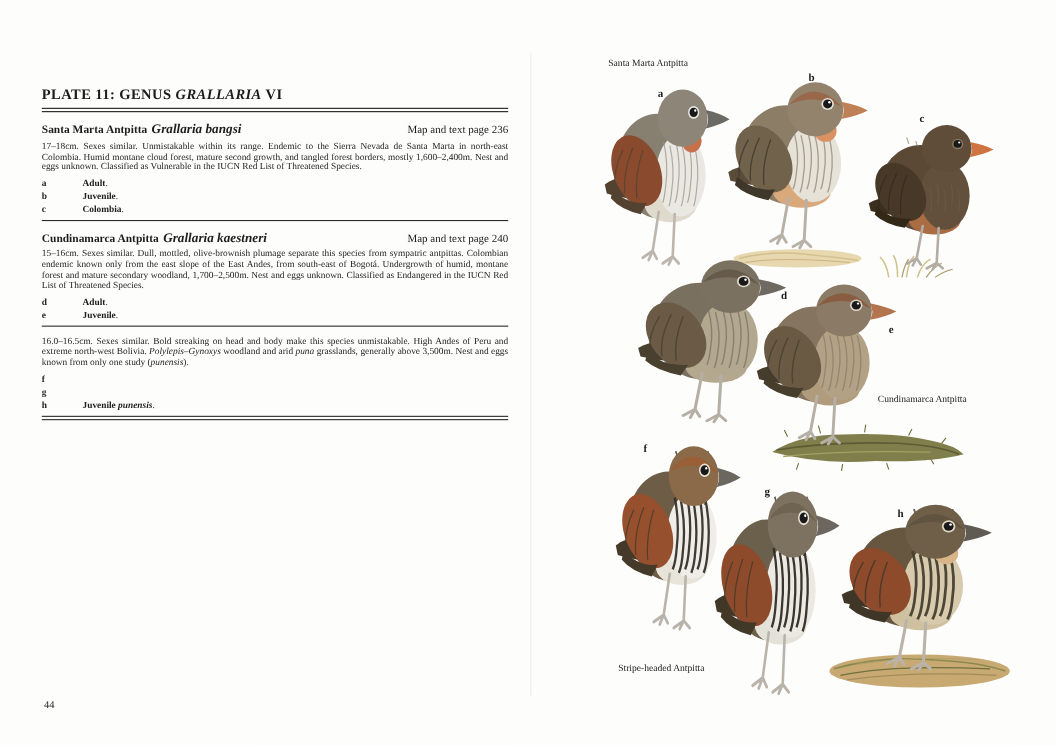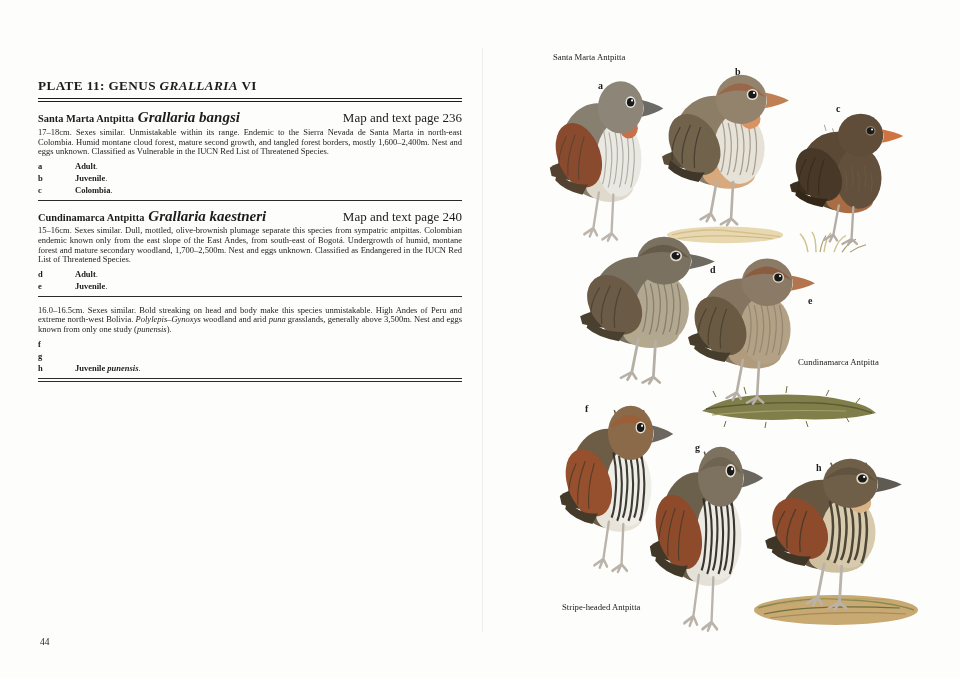--- a/index.html
+++ b/index.html
@@ -8,22 +8,22 @@
   #gutter{position:absolute;left:482px;top:48px;width:1px;height:584px;background:#ededea;}
 
   
   .left-page{position:absolute;left:38px;top:36px;width:424px;margin-top:42px;}
   .plate-title{font-size:13.2px;font-weight:bold;letter-spacing:.4px;line-height:15px;}
   .title-rule{margin-top:5px;height:2.4px;border-top:1.8px solid #1c1c1c;border-bottom:.8px solid #1c1c1c;}
   .species{margin-top:9px;}
   .species-head{display:flex;align-items:baseline;line-height:12.5px;}
   .head-left{flex:1;white-space:nowrap;}
   .species-name{font-size:10.4px;font-weight:bold;}
-  .species-sci{font-size:15px;font-weight:bold;font-style:italic;margin-left:4px;}
-  .map-ref{font-size:13px;white-space:nowrap;}
+  .species-sci{font-size:12px;font-weight:bold;font-style:italic;margin-left:4px;}
+  .map-ref{font-size:10px;white-space:nowrap;}
   .species-desc{margin-top:2px;font-size:8.5px;line-height:9.7px;text-align:justify;}
   .items{margin-top:3px;}
   .item{display:flex;font-size:8.5px;line-height:12.1px;}
   .item-letter{flex:0 0 37px;font-weight:bold;}
   .section-rule{margin-top:3.5px;border-top:.8px solid #2a2a2a;height:0;}
   .end-rule{margin-top:3.5px;height:2.2px;border-top:.8px solid #2a2a2a;border-bottom:.8px solid #2a2a2a;}
   .bd{font-weight:bold;}
   .it{font-style:italic;}
   .page-number{position:absolute;left:40px;top:637px;font-size:9.5px;}
 

